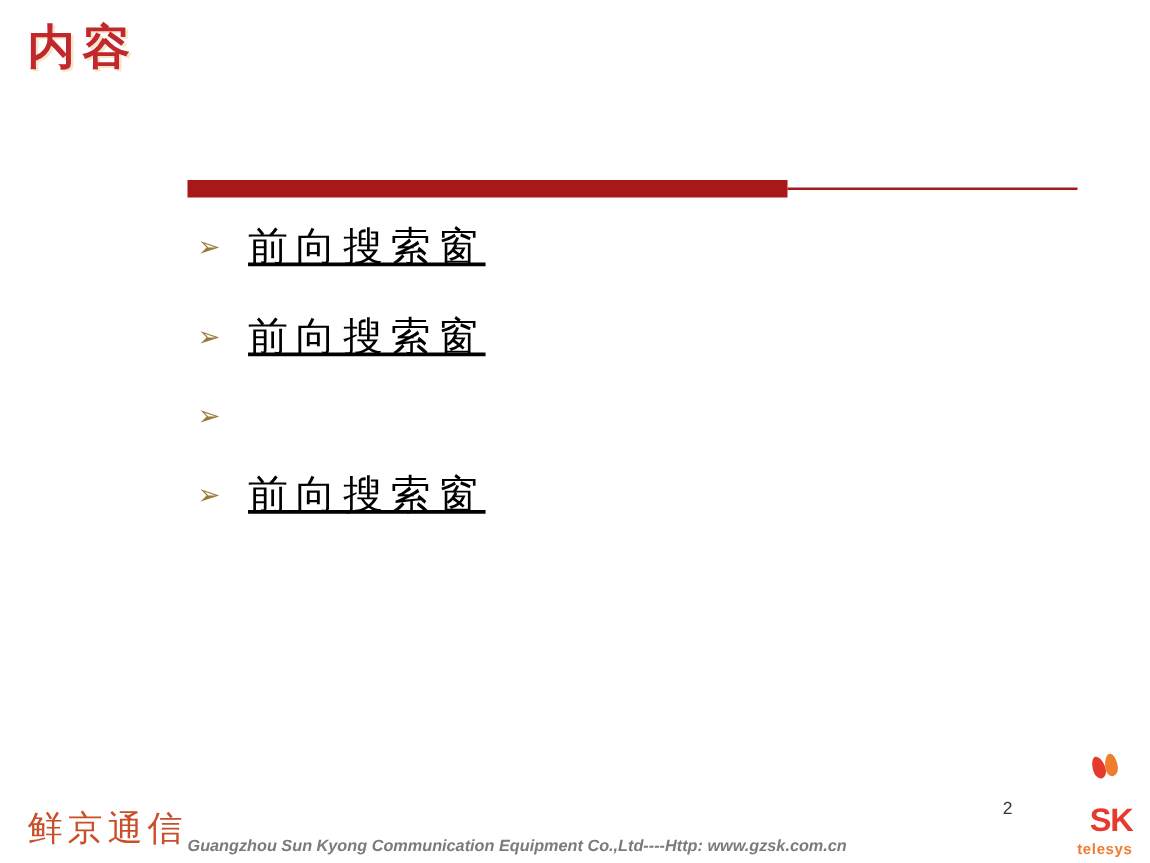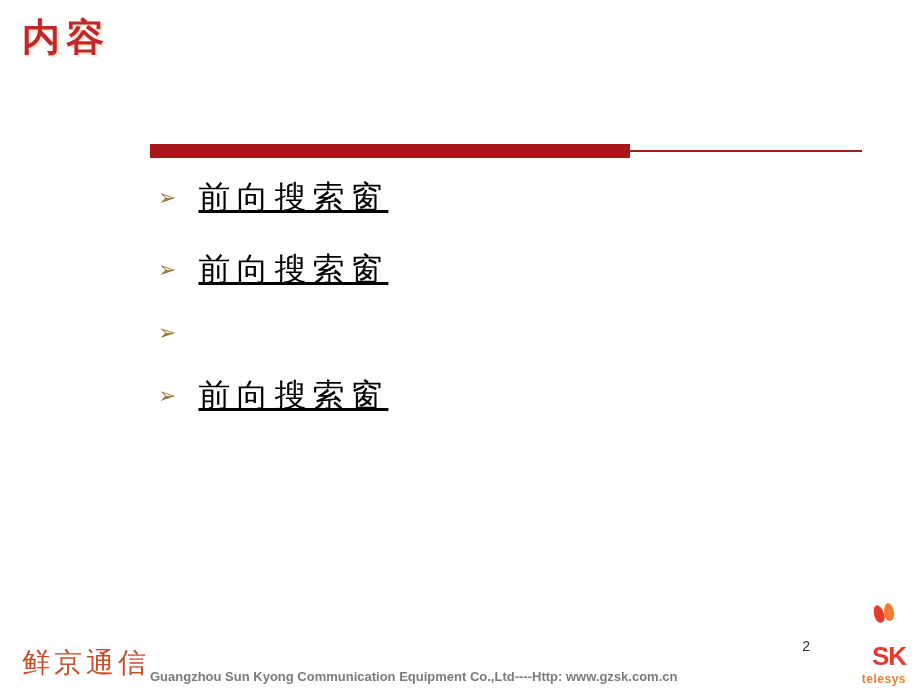--- a/index.html
+++ b/index.html
@@ -90,20 +90,21 @@
       letter-spacing: 4px;
     }
     .footer-company {
       position: absolute;
       left: 150px;
       bottom: 6px;
       font-size: 13px;
       color: #7b7b7b;
       font-family: Verdana, Arial, sans-serif;
       font-weight: bold;
+      font-style: italic;
     }
     .page-num {
       position: absolute;
       right: 110px;
       bottom: 36px;
       font-size: 14px;
       color: #333;
       font-family: Arial, sans-serif;
     }
     .logo-wrap {

